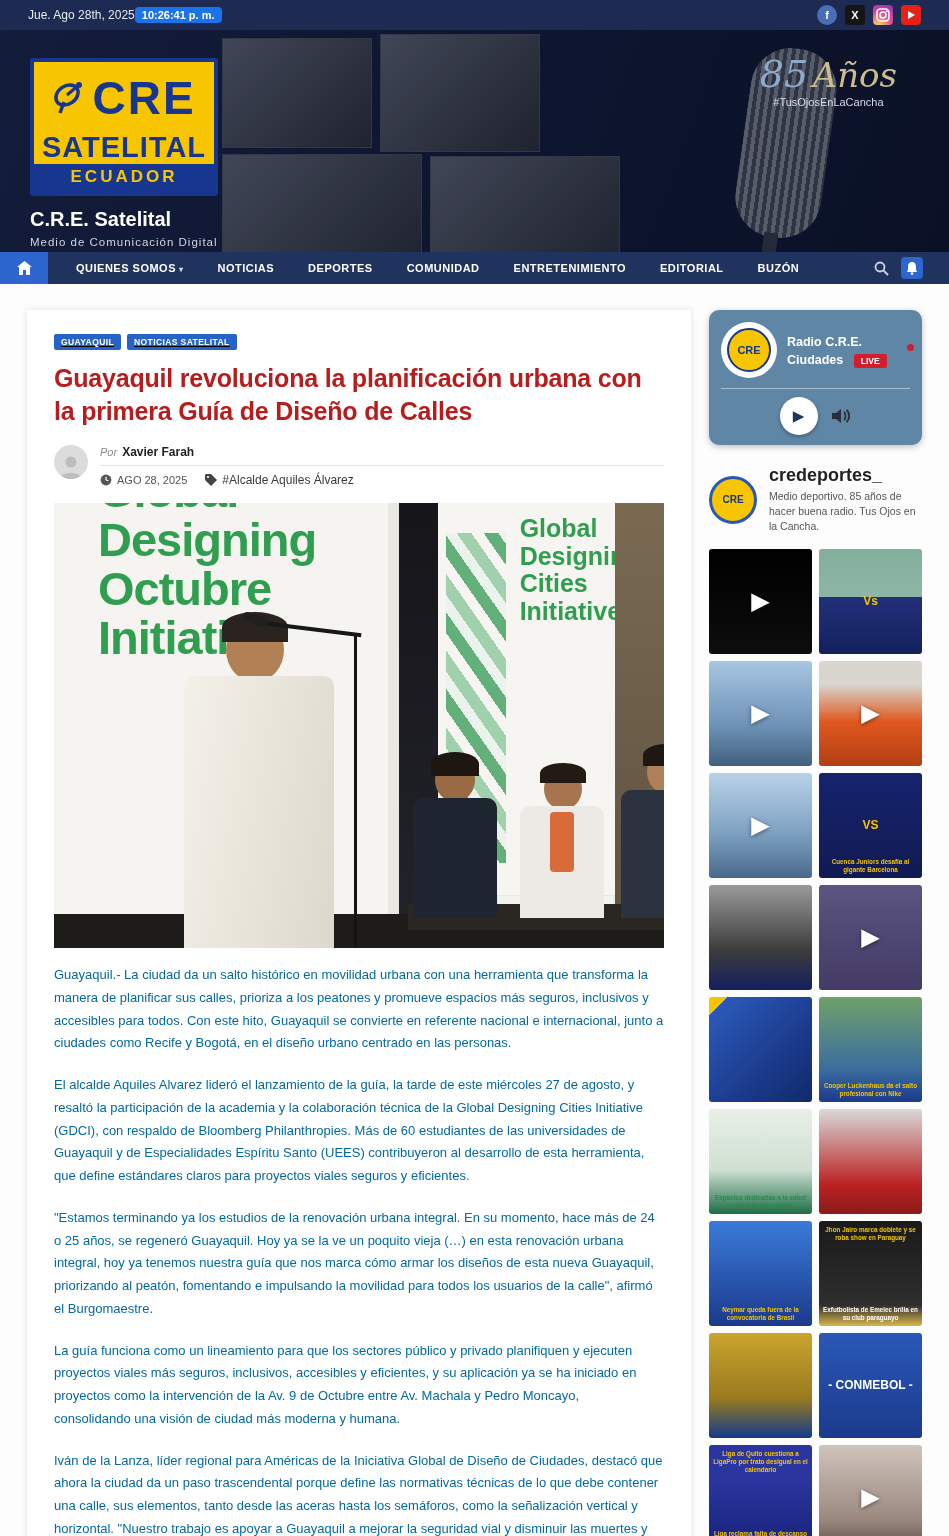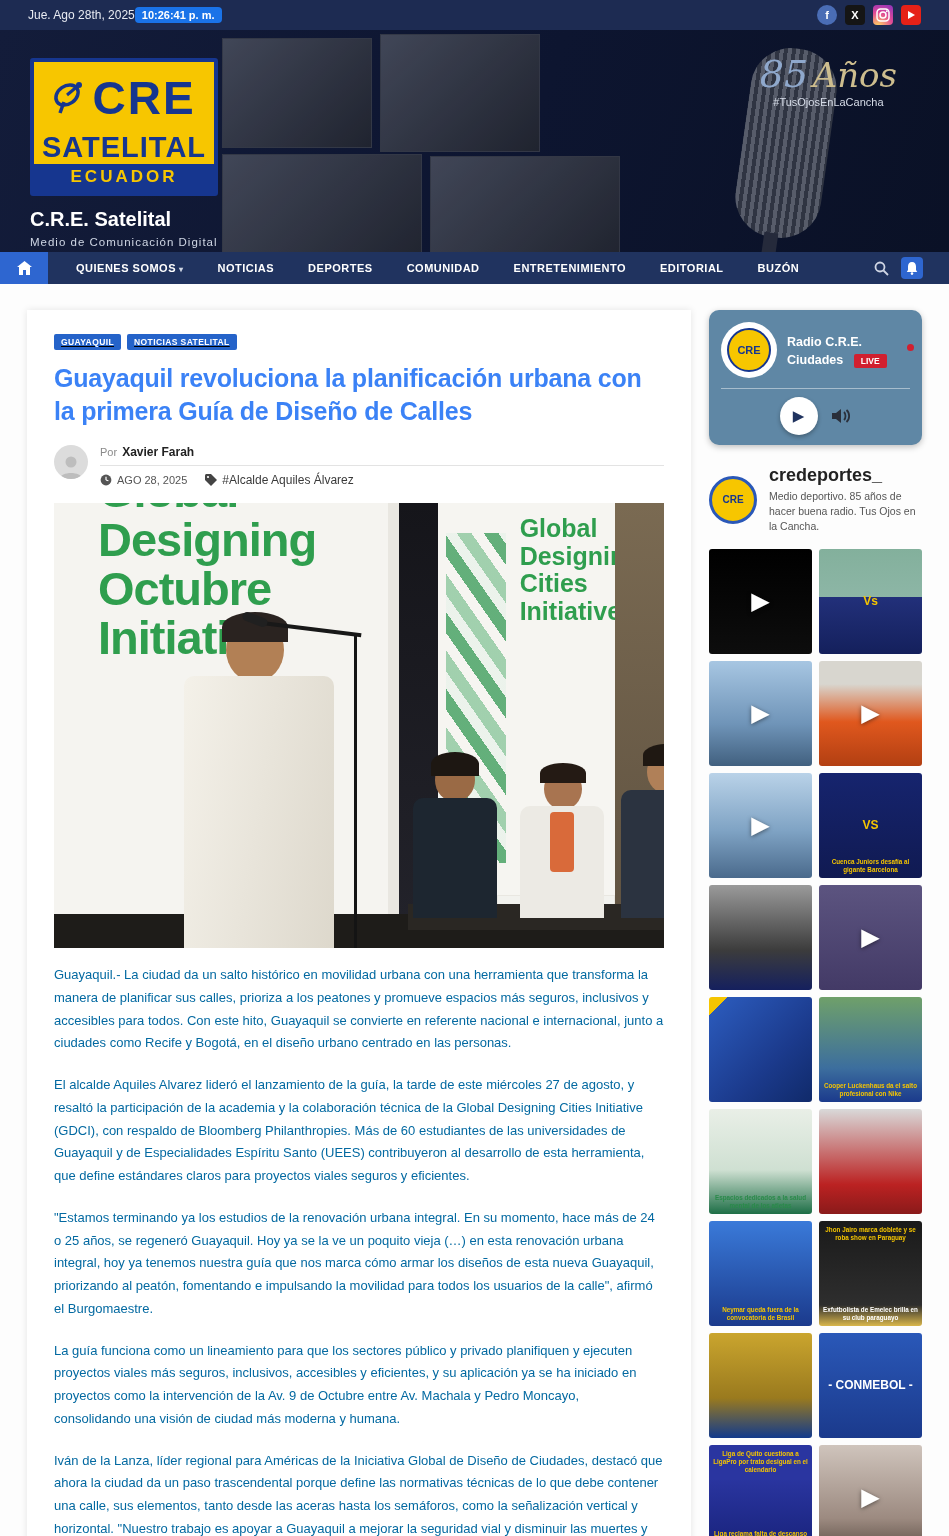--- a/index.html
+++ b/index.html
@@ -49,26 +49,26 @@
 
   
   .content { display:flex; padding:26px 27px 0; gap:18px; }
   .main-card { width:664px; background:#fff; box-shadow:0 0 7px rgba(0,0,0,.10); padding:24px 27px 30px; }
   .sidebar { width:213px; }
 
   
   .tags { display:flex; gap:6px;text-decoration:underline; }
   .tag-badge { background:#2563c9; color:#fff; font-size:8.5px; font-weight:bold; letter-spacing:.4px;
                padding:3px 7px; border-radius:2px; cursor:pointer; }
-  h1.title { margin-top:12px; font-size:25px; line-height:1.3; color:#3b82f6; letter-spacing:-.2px; }
+  h1.title { margin-top:12px; font-size:25px; line-height:1.3; color:#b91c1c; letter-spacing:-.2px; }
   .byline { display:flex; margin-top:18px; align-items:flex-start; gap:12px; }
   .avatar { width:34px; height:34px; border-radius:50%; background:#dcdcdc; overflow:hidden; flex:none; display:flex; align-items:flex-end; justify-content:center; }
   .by-rows { flex:1; }
   .by-r1 { display:flex; align-items:center; gap:5px; border-bottom:1px solid #e3e3e3; padding-bottom:6px; }
-  .by-prefix { color:#8a8a8a; font-size:11px; }
+  .by-prefix { color:#8a8a8a; font-size:11px;font-style:italic; }
   .by-author { color:#222; font-size:12px; font-weight:bold; cursor:pointer; }
   .by-r2 { display:flex; align-items:center; gap:18px; margin-top:7px; }
   .meta-item { display:flex; align-items:center; gap:5px; color:#555; font-size:11px; }
   .meta-item.hash { color:#3a3a3a; font-size:12px; cursor:pointer; }
 
   
   .hero { position:relative; width:662px; height:445px; margin:16px -26px 0 -26px; margin-left:0; margin-right:0;
           width:100%; background:#e9e7e1; overflow:hidden; }
   .scr-left { position:absolute; left:-14px; top:-10px; width:57%; height:103%; background:#f5f4f0; }
   .scr-left .gtxt { position:absolute; left:58px; top:-26px; color:#2f9e4e; font-weight:bold; font-size:47px; line-height:1.04; letter-spacing:-1px; }

